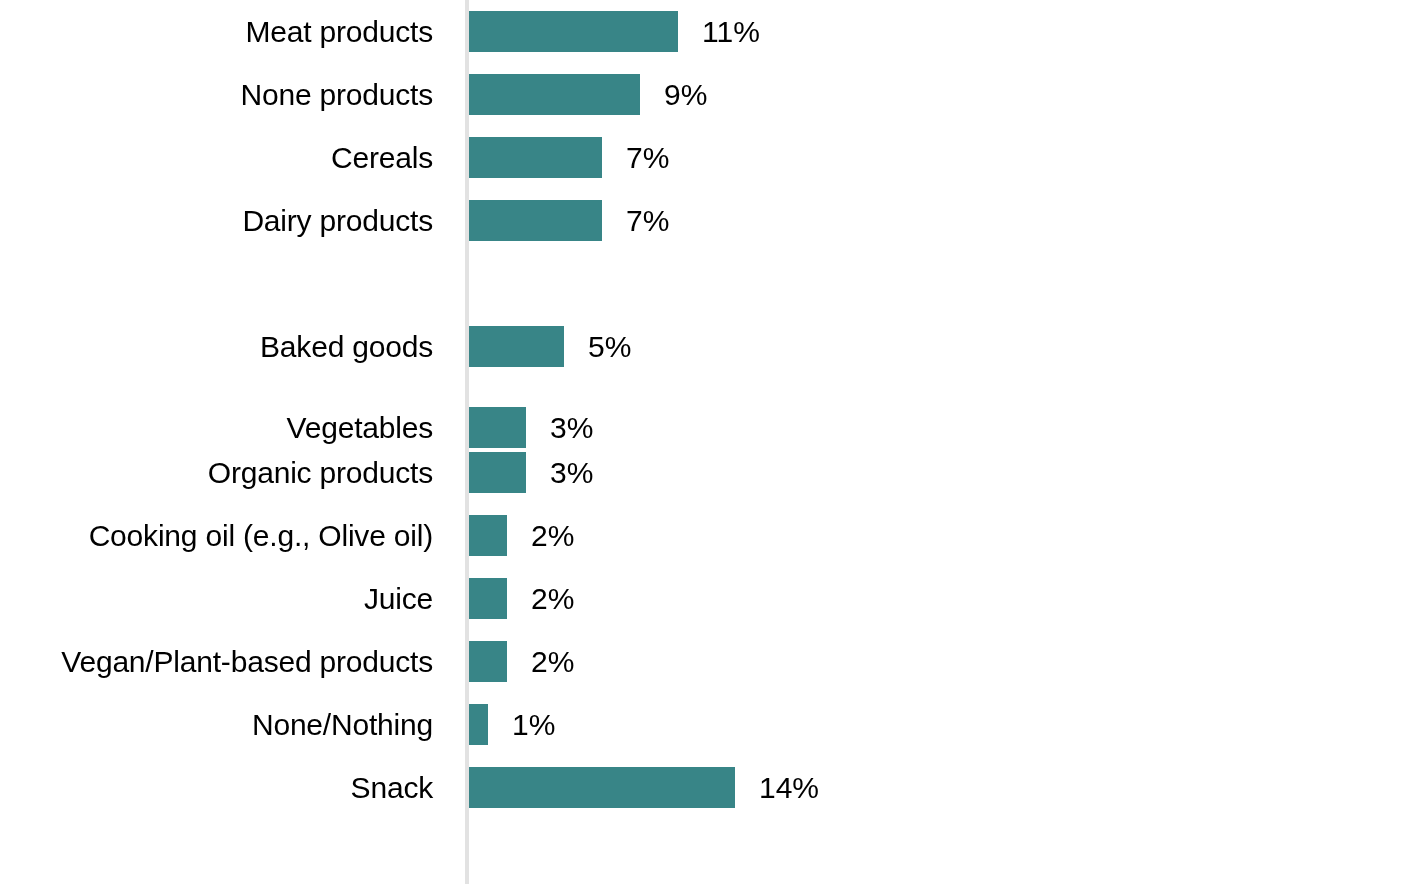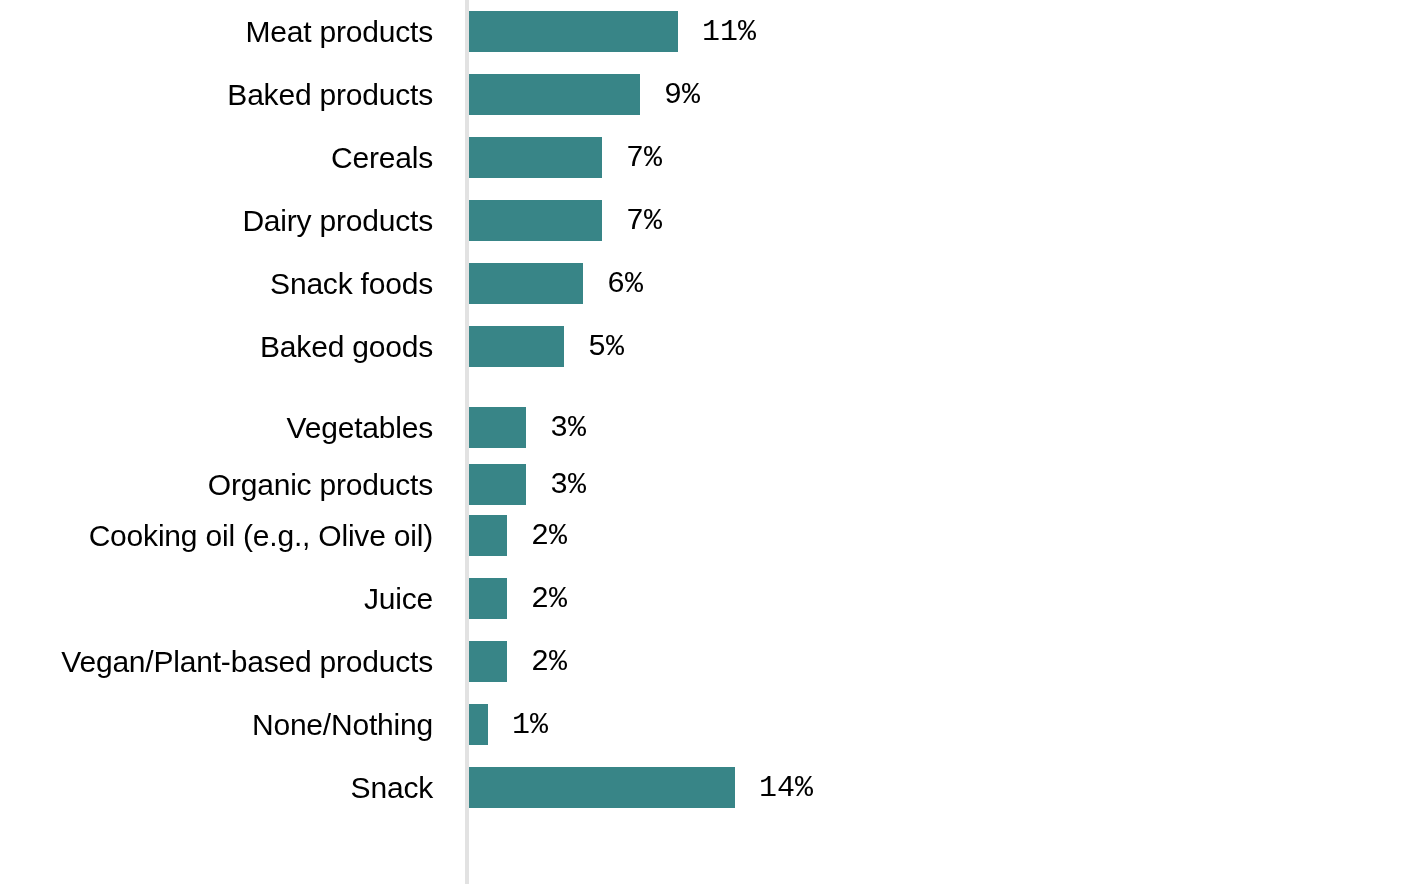--- a/index.html
+++ b/index.html
@@ -70,83 +70,76 @@
   .bar {
     height: 41px;
     background: #388587;
   }
   .value-label {
     font-size: 30px;
     line-height: 30px;
     color: #000000;
     white-space: nowrap;
     margin-left: 24px;
-    font-family: Liberation Mono, monospace;
+    font-family: Liberation Sans, sans-serif;
   }
 </style>
 </head>
 <body>
 
 <div id="chart-root">
 
   <div class="plot-area">
 
     <div class="axis-line"></div>
 
     <div class="rows" id="rows">
         <div class="bar-row" style="top: 0px;">
           <div class="cat-label">Meat products</div>
           <div class="bar-wrap">
             <div class="bar" style="width: 209px; background: rgb(56, 133, 135);"></div>
             <div class="value-label">11%</div>
           </div>
         </div>
         <div class="bar-row" style="top: 63px;">
-          <div class="cat-label">Baked products</div>
+          <div class="cat-label">None products</div>
           <div class="bar-wrap">
             <div class="bar" style="width: 171px; background: rgb(56, 133, 135);"></div>
             <div class="value-label">9%</div>
           </div>
         </div>
         <div class="bar-row" style="top: 126px;">
           <div class="cat-label">Cereals</div>
           <div class="bar-wrap">
             <div class="bar" style="width: 133px; background: rgb(56, 133, 135);"></div>
             <div class="value-label">7%</div>
           </div>
         </div>
         <div class="bar-row" style="top: 189px;">
           <div class="cat-label">Dairy products</div>
           <div class="bar-wrap">
             <div class="bar" style="width: 133px; background: rgb(56, 133, 135);"></div>
             <div class="value-label">7%</div>
           </div>
         </div>
-        <div class="bar-row" style="top: 252px;">
-          <div class="cat-label">Snack foods</div>
-          <div class="bar-wrap">
-            <div class="bar" style="width: 114px; background: rgb(56, 133, 135);"></div>
-            <div class="value-label">6%</div>
-          </div>
-        </div>
         <div class="bar-row" style="top: 315px;">
           <div class="cat-label">Baked goods</div>
           <div class="bar-wrap">
             <div class="bar" style="width: 95px; background: rgb(56, 133, 135);"></div>
             <div class="value-label">5%</div>
           </div>
         </div>
         <div class="bar-row" style="top: 396px;">
           <div class="cat-label">Vegetables</div>
           <div class="bar-wrap">
             <div class="bar" style="width: 57px; background: rgb(56, 133, 135);"></div>
             <div class="value-label">3%</div>
           </div>
         </div>
-        <div class="bar-row" style="top: 453px;">
+        <div class="bar-row" style="top: 441px;">
           <div class="cat-label">Organic products</div>
           <div class="bar-wrap">
             <div class="bar" style="width: 57px; background: rgb(56, 133, 135);"></div>
             <div class="value-label">3%</div>
           </div>
         </div>
         <div class="bar-row" style="top: 504px;">
           <div class="cat-label">Cooking oil (e.g., Olive oil)</div>
           <div class="bar-wrap">
             <div class="bar" style="width: 38px; background: rgb(56, 133, 135);"></div>

